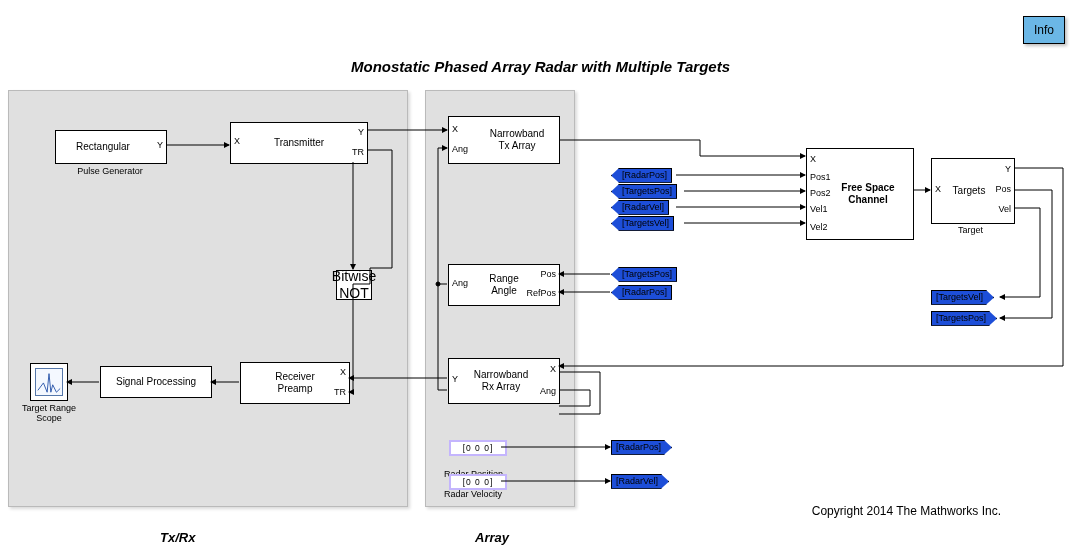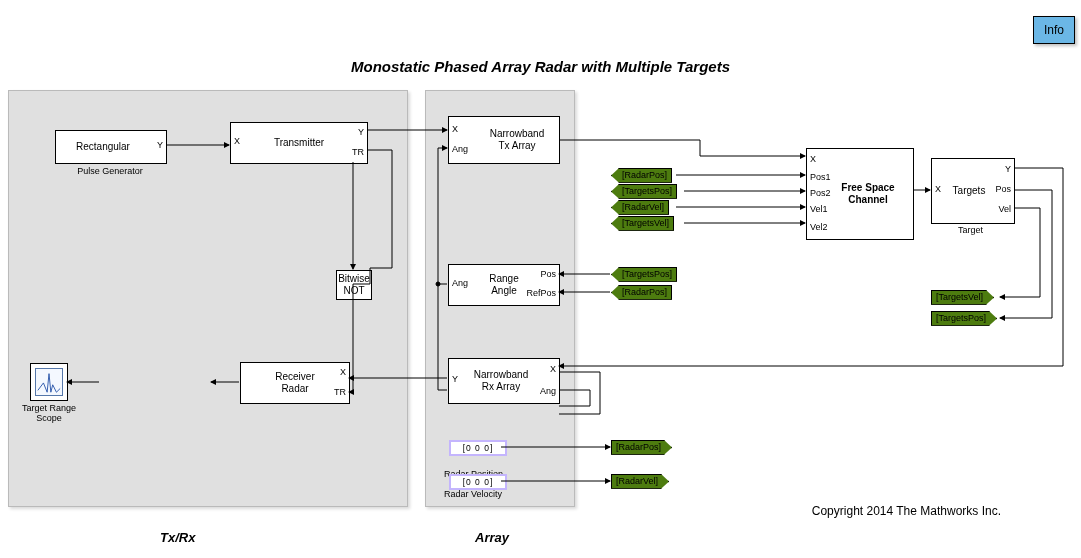--- a/index.html
+++ b/index.html
@@ -35,21 +35,21 @@
     background: #fff;
     color: #2222bb;
     padding: 3px 6px;
     font-size: 12px;
     box-shadow: 2px 2px 3px rgba(0,0,0,0.25);
     cursor: pointer;
   }
   .btn-info {
     position: absolute;
     top: 16px;
-    right: 6px;
+    right: 16px;
     border: 1px solid #000;
     background: #6bb7e6;
     padding: 6px 10px;
     font-size: 12px;
     box-shadow: 2px 2px 3px rgba(0,0,0,0.25);
     cursor: pointer;
   }
   .group {
     position: absolute;
     background: #e0e0e0;
@@ -81,21 +81,21 @@
   .port {
     position: absolute;
     font-size: 9px;
     line-height: 1;
     white-space: nowrap;
   }
   .port.left   { text-align: left; }
   .port.right  { text-align: right; }
   .tag {
     position: absolute;
-    background: #4d7c0f;
+    background: #1d4ed8;
     border: 1px solid #000;
     font-size: 9px;
     padding: 1px 4px 1px 10px;
     line-height: 1.2;
     box-shadow: 1px 1px 2px rgba(0,0,0,0.15);
   }
   .tag.goto {
     
     padding: 1px 10px 1px 4px;
     clip-path: polygon(0 0, calc(100% - 8px) 0, 100% 50%, calc(100% - 8px) 100%, 0 100%);
@@ -152,32 +152,35 @@
   </div>
   <div class="block-label" style="left:70px; top:166px; width:80px;">Pulse Generator</div>
 
   <div class="block" style="left:230px; top:122px; width:136px; height:40px;">
     <span class="port left" style="left:3px; top:14px;">X</span>
     <span class="port right" style="right:3px; top:5px;">Y</span>
     <span class="port right" style="right:3px; top:25px;">TR</span>
     <span>Transmitter</span>
   </div>
 
-  <div class="block" style="left:336px; top:270px; width:34px; height:28px; font-size:10px; white-space:pre;">
+  <div class="block" style="left:336px; top:270px; width:34px; height:28px; font-size:14px; white-space:pre;">
     <span>Bitwise
 NOT</span>
   </div>
 
   <div class="block" style="left:240px; top:362px; width:108px; height:40px; white-space:pre;">
     <span class="port right" style="right:3px; top:5px;">X</span>
     <span class="port right" style="right:3px; top:25px;">TR</span>
     <span>Receiver
-Radar</span>
-  </div>
-
+Preamp</span>
+  </div>
+
+  <div class="block" style="left:100px; top:366px; width:110px; height:30px;">
+    <span>Signal Processing</span>
+  </div>
 
   <div class="scope-block" style="left:30px; top:363px; width:36px; height:36px;">
     <div class="scope-inner">
       <svg viewBox="0 0 28 26" width="100%" height="100%">
         <path d="M2 22 L8 14 L12 24 L14 4 L16 24 L18 16 L22 24 L26 20" stroke="#2a55aa" stroke-width="1" fill="none"></path>
       </svg>
     </div>
   </div>
   <div class="block-label" style="left:14px; top:403px; width:70px; white-space:pre; text-align:center;">Target Range
 Scope</div>

